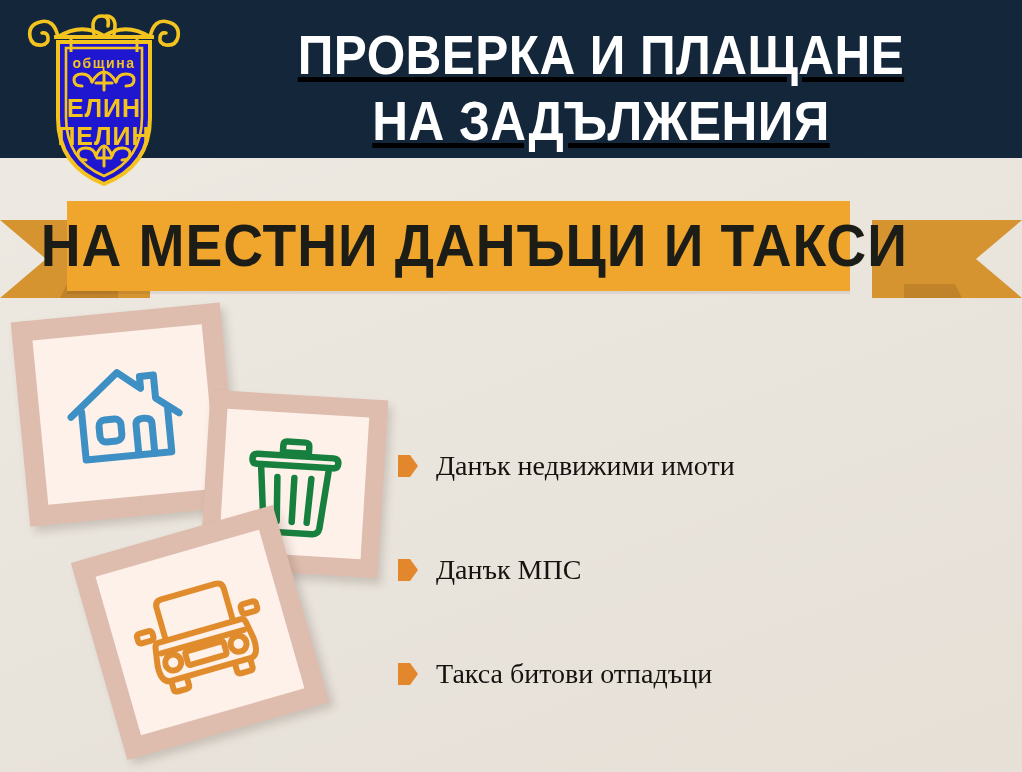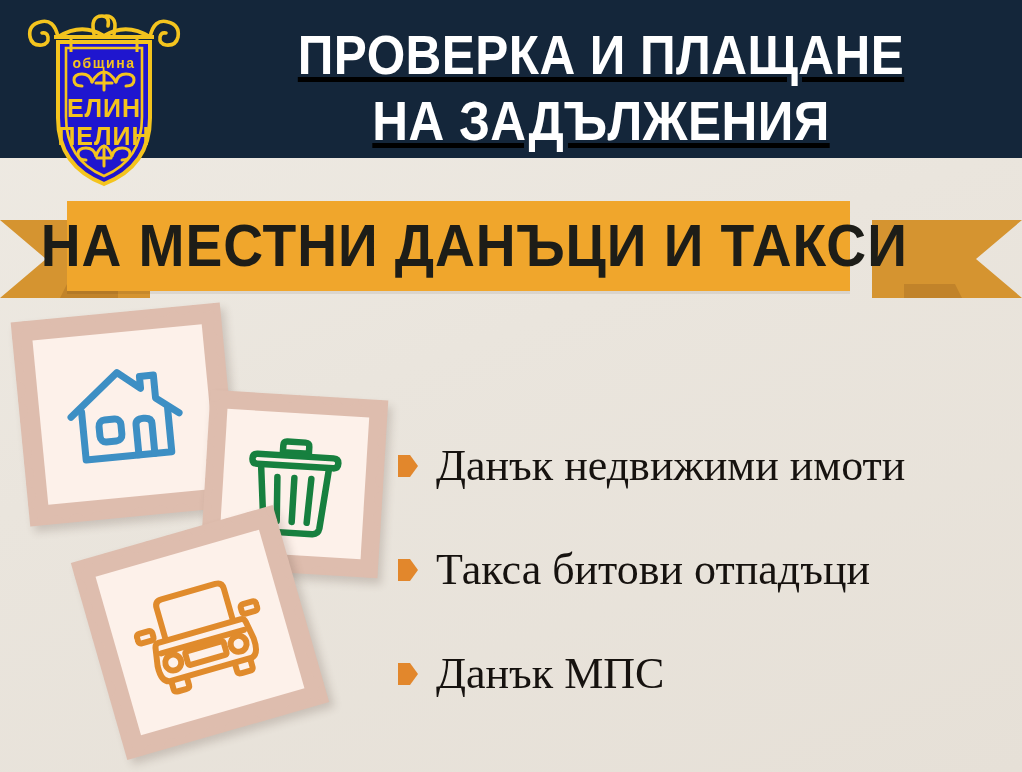--- a/index.html
+++ b/index.html
@@ -183,21 +183,21 @@
   .bullet {
     width: 20px;
     height: 22px;
     flex: 0 0 auto;
     margin-right: 18px;
     background: #e2872c;
     clip-path: polygon(0 0, 12px 0, 20px 11px, 12px 22px, 0 22px);
   }
   .tax-label {
     font-family: "Liberation Serif", "DejaVu Serif", serif;
-    font-size: 44px;
+    font-size: 28px;
     line-height: 50px;
     color: #16120f;
     white-space: nowrap;
   }
 </style>
 </head>
 <body>
 
 <div id="poster">
 
@@ -466,23 +466,23 @@
 
   <div class="tax-list">
 
     <div class="tax-item">
       <span class="bullet"></span>
       <span class="tax-label">Данък недвижими имоти</span>
     </div>
 
     <div class="tax-item">
       <span class="bullet"></span>
-      <span class="tax-label">Такса битови отпадъци</span>
+      <span class="tax-label">Данък МПС</span>
     </div>
 
     <div class="tax-item">
       <span class="bullet"></span>
-      <span class="tax-label">Данък МПС</span>
+      <span class="tax-label">Такса битови отпадъци</span>
     </div>
 
   </div>
 
 </div>
 
 </body></html>

